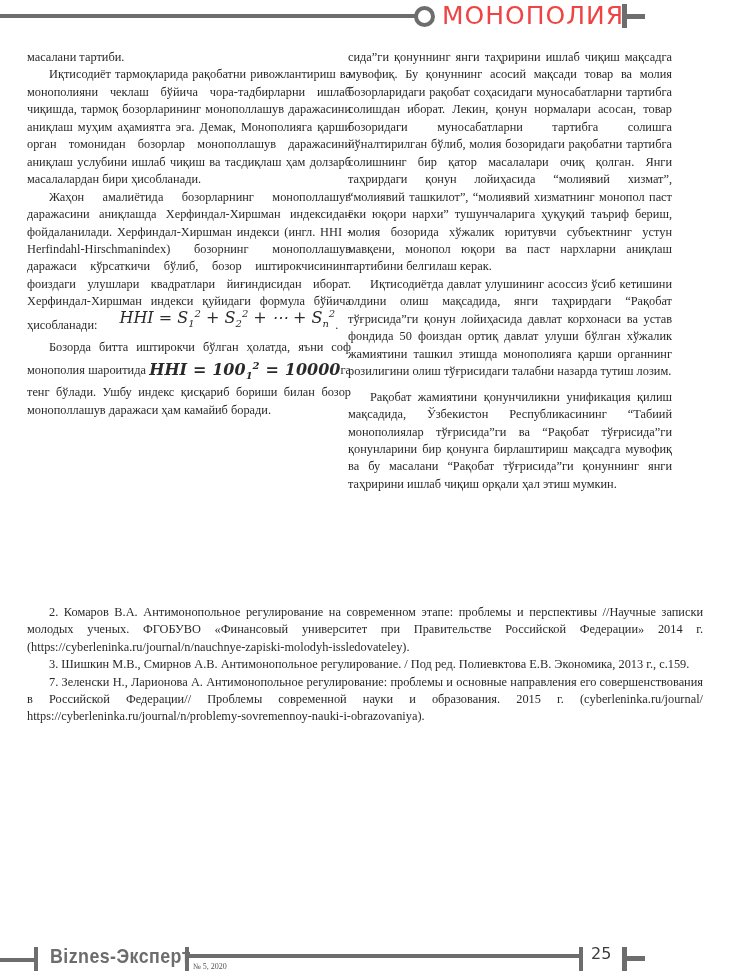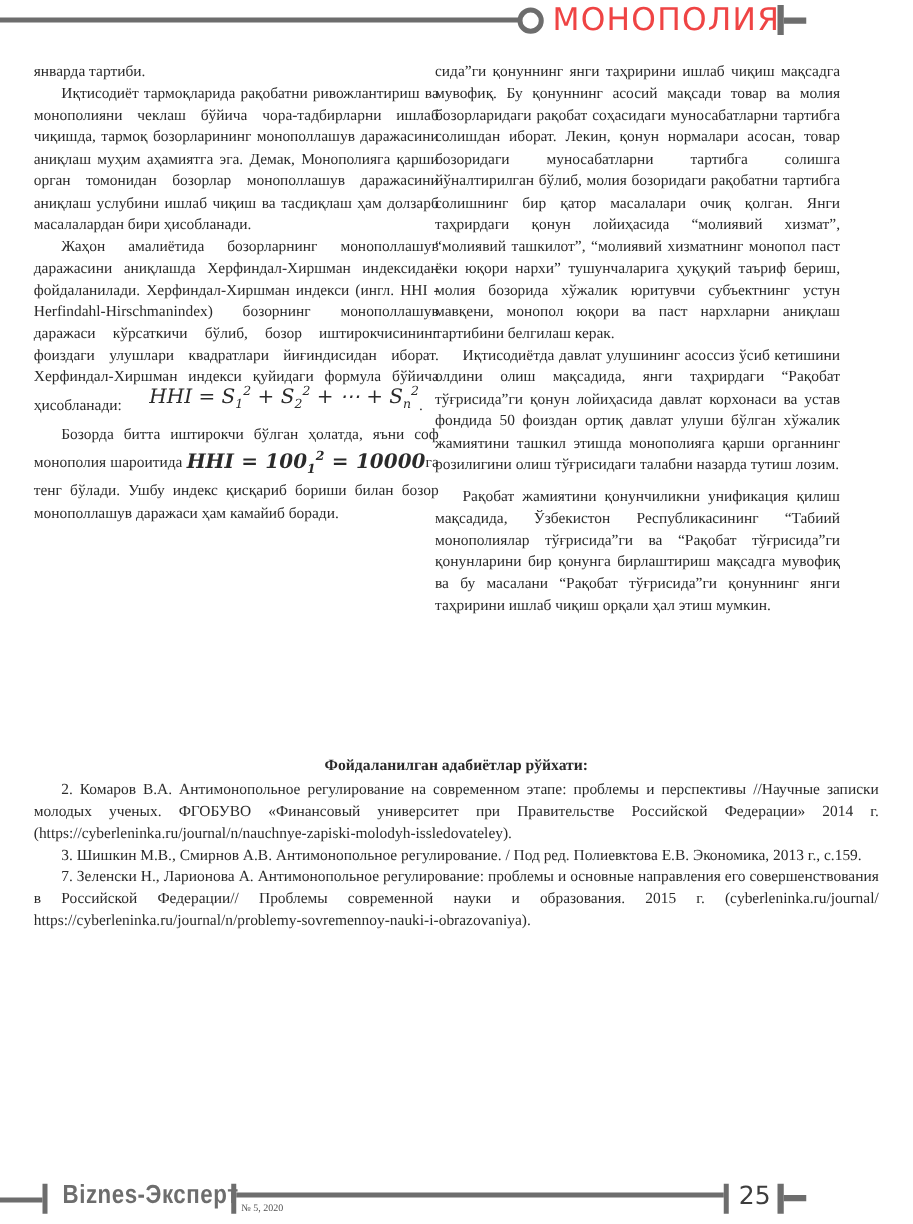--- a/index.html
+++ b/index.html
@@ -25,48 +25,47 @@
   .refs h3 { margin:0 0 2px 0; text-align:center; font-size:12.5px; font-weight:bold; }
   .refs p { margin:0; text-indent:22px; }
 
   .ftr-line1 { position:absolute; left:0; top:958px; width:34px; height:4px; background:#6d6d6d; }
   .ftr-bar1 { position:absolute; left:34px; top:947px; width:4px; height:24px; background:#6d6d6d; }
   .ftr-brand { position:absolute; left:50px; top:944px; font-family:"Liberation Sans", sans-serif; font-weight:bold; font-size:21px; color:#6d6d6d; transform:scaleX(0.85); transform-origin:left; letter-spacing:0.5px; }
   .ftr-bar2 { position:absolute; left:185px; top:947px; width:4px; height:24px; background:#6d6d6d; }
   .ftr-line2 { position:absolute; left:189px; top:954px; width:390px; height:4px; background:#6d6d6d; }
   .ftr-issue { position:absolute; left:193px; top:962px; font-size:8px; color:#555; }
   .ftr-bar3 { position:absolute; left:579px; top:947px; width:4px; height:24px; background:#6d6d6d; }
-  .ftr-page { position:absolute; left:591px; top:944px; font-family:"DejaVu Sans", sans-serif; font-size:20px; color:#3d3d3d; }
+  .ftr-page { position:absolute; left:591px; top:944px; font-family:"DejaVu Sans", sans-serif; font-size:16px; color:#3d3d3d; }
   .ftr-bar4 { position:absolute; left:622px; top:947px; width:5px; height:24px; background:#6d6d6d; }
   .ftr-stub { position:absolute; left:627px; top:956px; width:18px; height:5px; background:#6d6d6d; }
 </style>
 </head>
 <body>
 
 <div class="hdr-line"></div>
 <div class="hdr-circle"></div>
 <div class="hdr-title">МОНОПОЛИЯ</div>
 <div class="hdr-bar"></div>
 <div class="hdr-stub"></div>
 
 <div class="col left">
-  <p>январда тартиби.</p>
+  <p>масалани тартиби.</p>
   <p class="ind">Иқтисодиёт тармоқларида рақобатни ривожлантириш ва монополияни чеклаш бўйича чора-тадбирларни ишлаб чиқишда, тармоқ бозорларининг монополлашув даражасини аниқлаш муҳим аҳамиятга эга. Демак, Монополияга қарши орган томонидан бозорлар монополлашув даражасини аниқлаш услубини ишлаб чиқиш ва тасдиқлаш ҳам долзарб масалалардан бири ҳисобланади.</p>
   <p class="ind"><span>Жаҳон амалиётида бозорларнинг монополлашув даражасини аниқлашда Херфиндал-Хиршман индексидан фойдаланилади. Херфиндал-Хиршман индекси (ингл. HHI - Herfindahl-Hirschmanindex) бозорнинг монополлашув даражаси кўрсаткичи бўлиб, бозор иштирокчисининг фоиздаги улушлари квадратлари йиғиндисидан иборат. Херфиндал-Хиршман индекси қуйидаги формула бўйича ҳисобланади:</span><span class="formula-wrap formula"><span>HHI</span> = <span><span>S</span><sub>1</sub><sup>2</sup></span> + <span><span>S</span><sub>2</sub><sup>2</sup></span> + <span>⋯</span> + <span><span>S</span><sub>n</sub><sup>2</sup></span></span><span>.</span></p>
   <p class="ind"><span>Бозорда битта иштирокчи бўлган ҳолатда, яъни соф монополия шароитида</span> <span class="formula bold"><span>HHI</span> = <span>100</span><sub>1</sub><sup>2</sup> = <span>10000</span></span><span>га тенг бўлади. Ушбу индекс қисқариб бориши билан бозор монополлашув даражаси ҳам камайиб боради.</span></p>
 </div>
 
 <div class="col right">
   <p>сида”ги қонуннинг янги таҳририни ишлаб чиқиш мақсадга мувофиқ. Бу қонуннинг асосий мақсади товар ва молия бозорларидаги рақобат соҳасидаги муносабатларни тартибга солишдан иборат. Лекин, қонун нормалари асосан, товар бозоридаги муносабатларни тартибга солишга йўналтирилган бўлиб, молия бозоридаги рақобатни тартибга солишнинг бир қатор масалалари очиқ қолган. Янги таҳрирдаги қонун лойиҳасида “молиявий хизмат”, “молиявий ташкилот”, “молиявий хизматнинг монопол паст ёки юқори нархи” тушунчаларига ҳуқуқий таъриф бериш, молия бозорида хўжалик юритувчи субъектнинг устун мавқени, монопол юқори ва паст нархларни аниқлаш тартибини белгилаш керак.</p>
   <p class="ind">Иқтисодиётда давлат улушининг асоссиз ўсиб кетишини олдини олиш мақсадида, янги таҳрирдаги “Рақобат тўғрисида”ги қонун лойиҳасида давлат корхонаси ва устав фондида 50 фоиздан ортиқ давлат улуши бўлган хўжалик жамиятини ташкил этишда монополияга қарши органнинг розилигини олиш тўғрисидаги талабни назарда тутиш лозим.</p>
   <p class="ind" style="margin-top:8px">Рақобат жамиятини қонунчиликни унификация қилиш мақсадида, Ўзбекистон Республикасининг “Табиий монополиялар тўғрисида”ги ва “Рақобат тўғрисида”ги қонунларини бир қонунга бирлаштириш мақсадга мувофиқ ва бу масалани “Рақобат тўғрисида”ги қонуннинг янги таҳририни ишлаб чиқиш орқали ҳал этиш мумкин.</p>
 </div>
 
 <div class="refs">
-  <h3>Фойдаланилган адабиётлар рўйхати:</h3>
   <p>2. Комаров В.А. Антимонопольное регулирование на современном этапе: проблемы и перспективы //Научные записки молодых ученых. ФГОБУВО «Финансовый университет при Правительстве Российской Федерации» 2014 г. (https://cyberleninka.ru/journal/n/nauchnye-zapiski-molodyh-issledovateley).</p>
   <p>3. Шишкин М.В., Смирнов А.В. Антимонопольное регулирование. / Под ред. Полиевктова Е.В. Экономика, 2013 г., с.159.</p>
   <p>7. Зеленски Н., Ларионова А. Антимонопольное регулирование: проблемы и основные направления его совершенствования в Российской Федерации// Проблемы современной науки и образования. 2015 г. (cyberleninka.ru/journal/ https://cyberleninka.ru/journal/n/problemy-sovremennoy-nauki-i-obrazovaniya).</p>
 </div>
 
 <div class="ftr-line1"></div>
 <div class="ftr-bar1"></div>
 <div class="ftr-brand">Biznes-Эксперт</div>
 <div class="ftr-bar2"></div>
 <div class="ftr-line2"></div>

